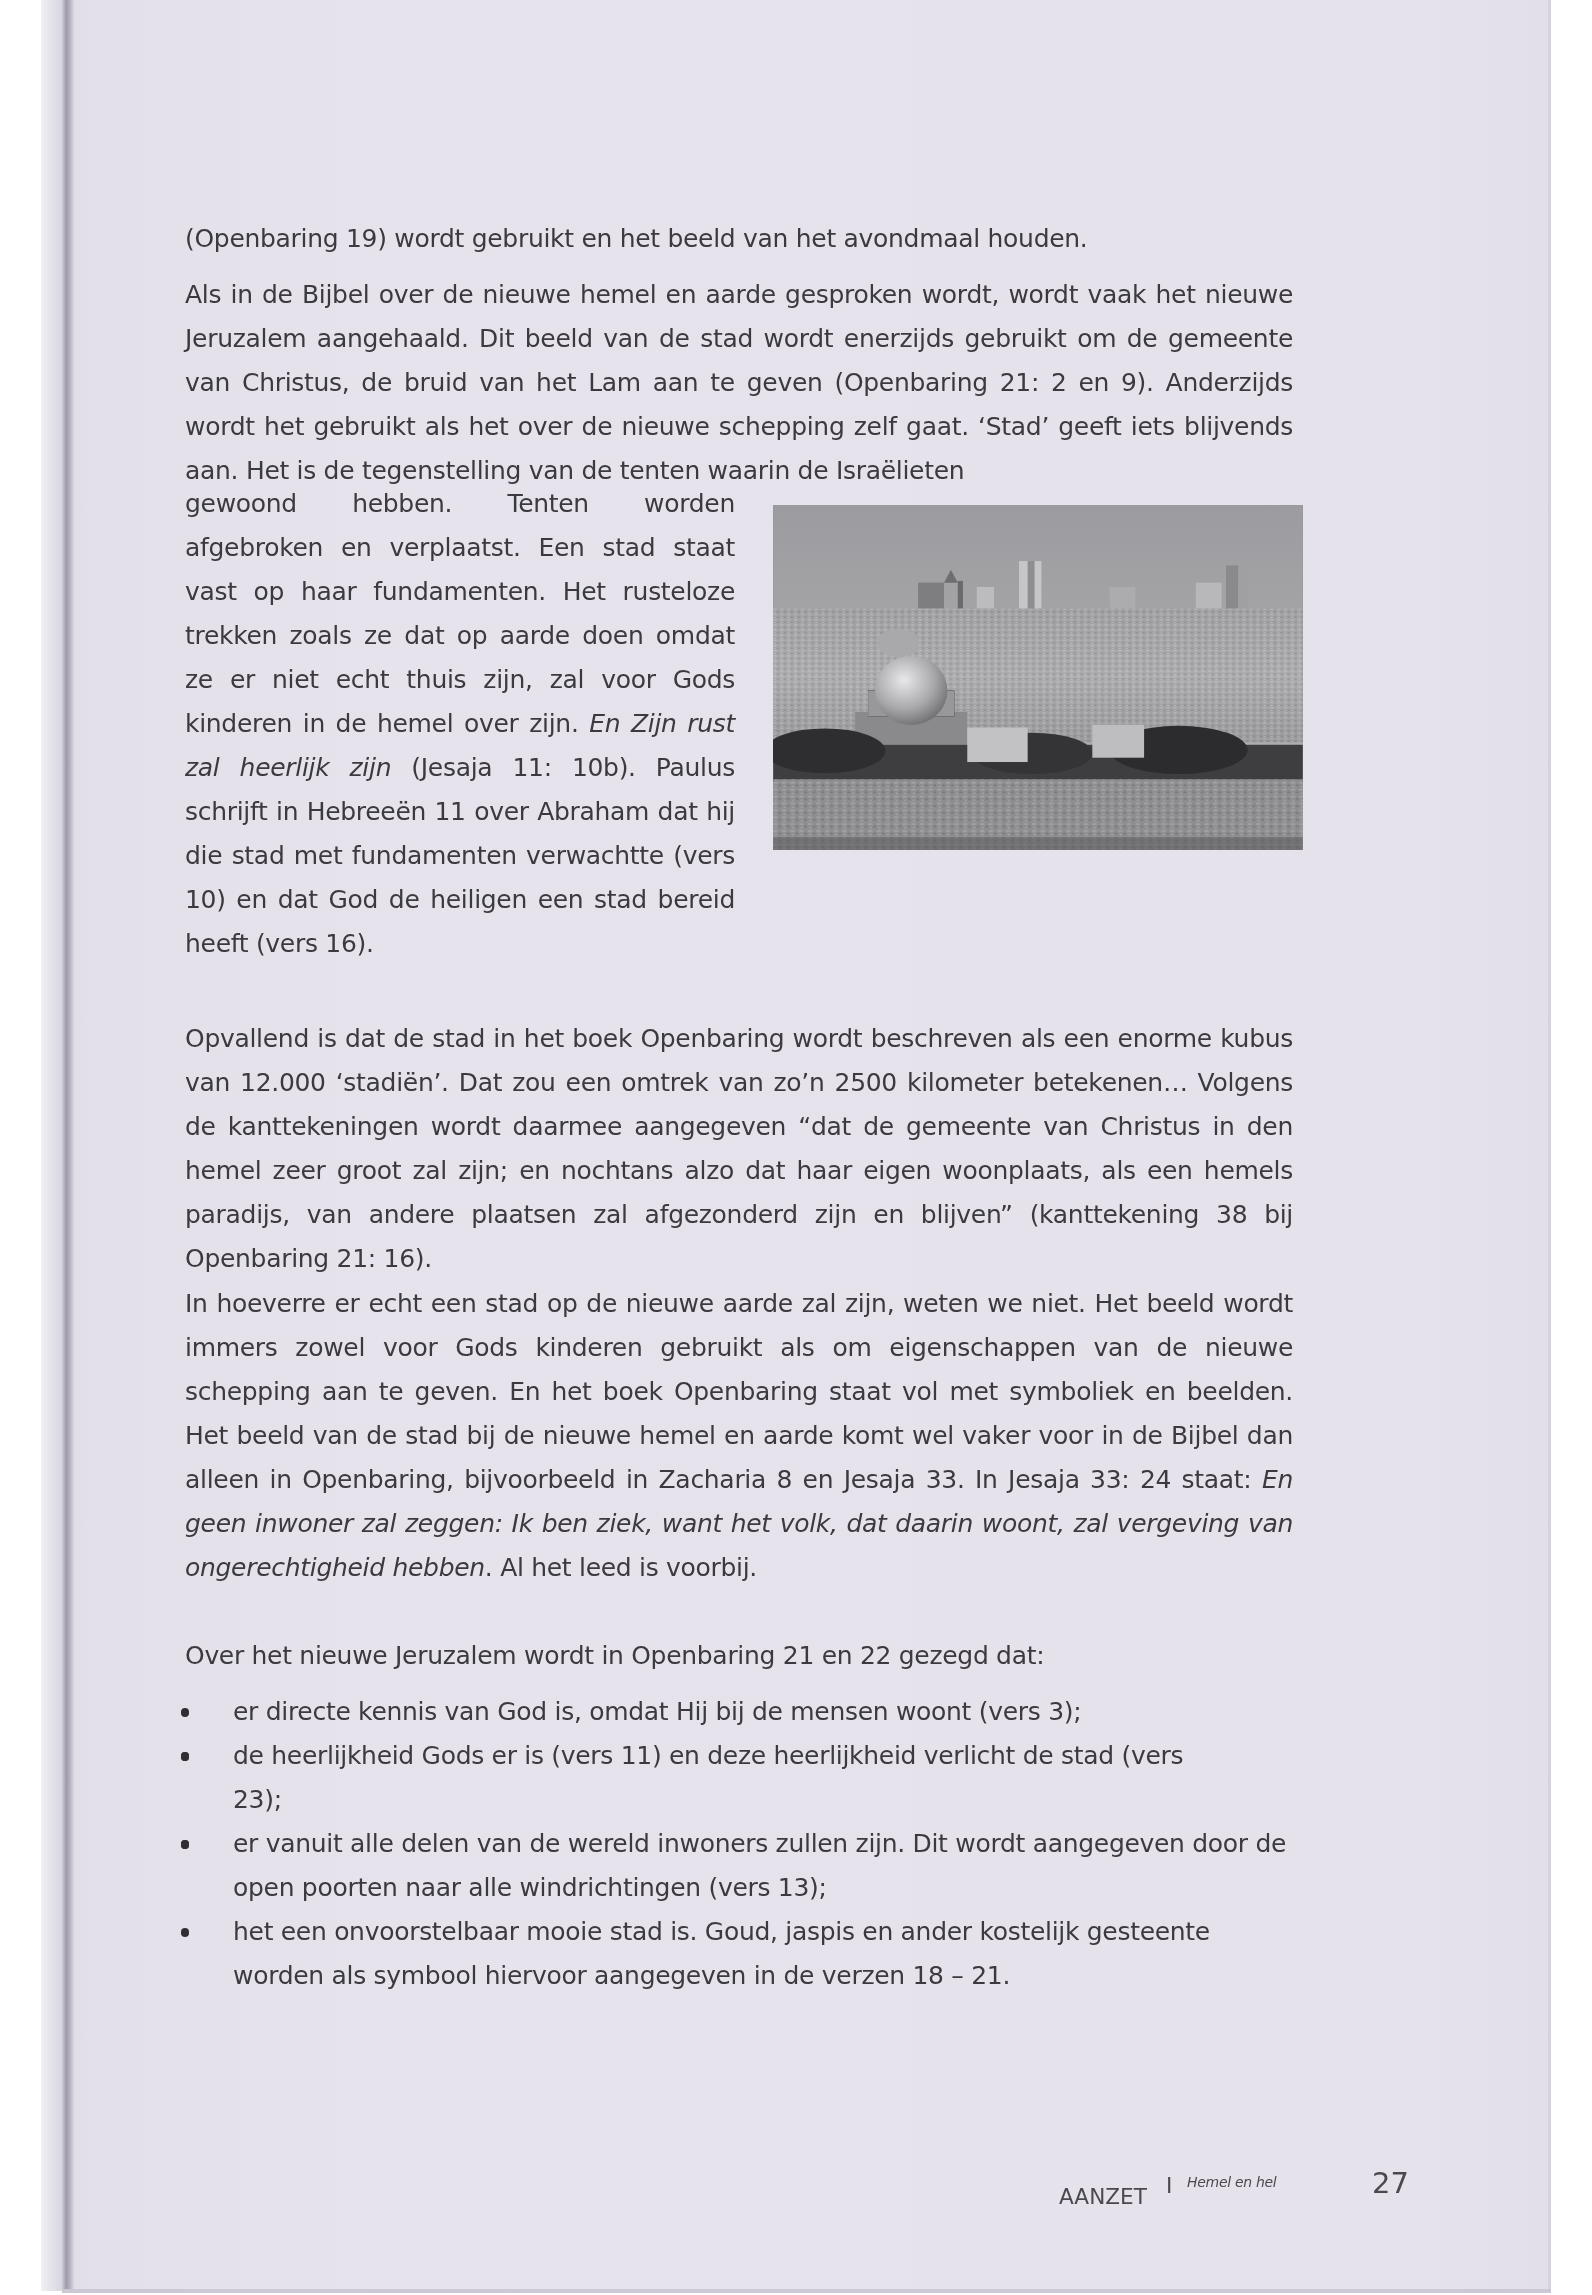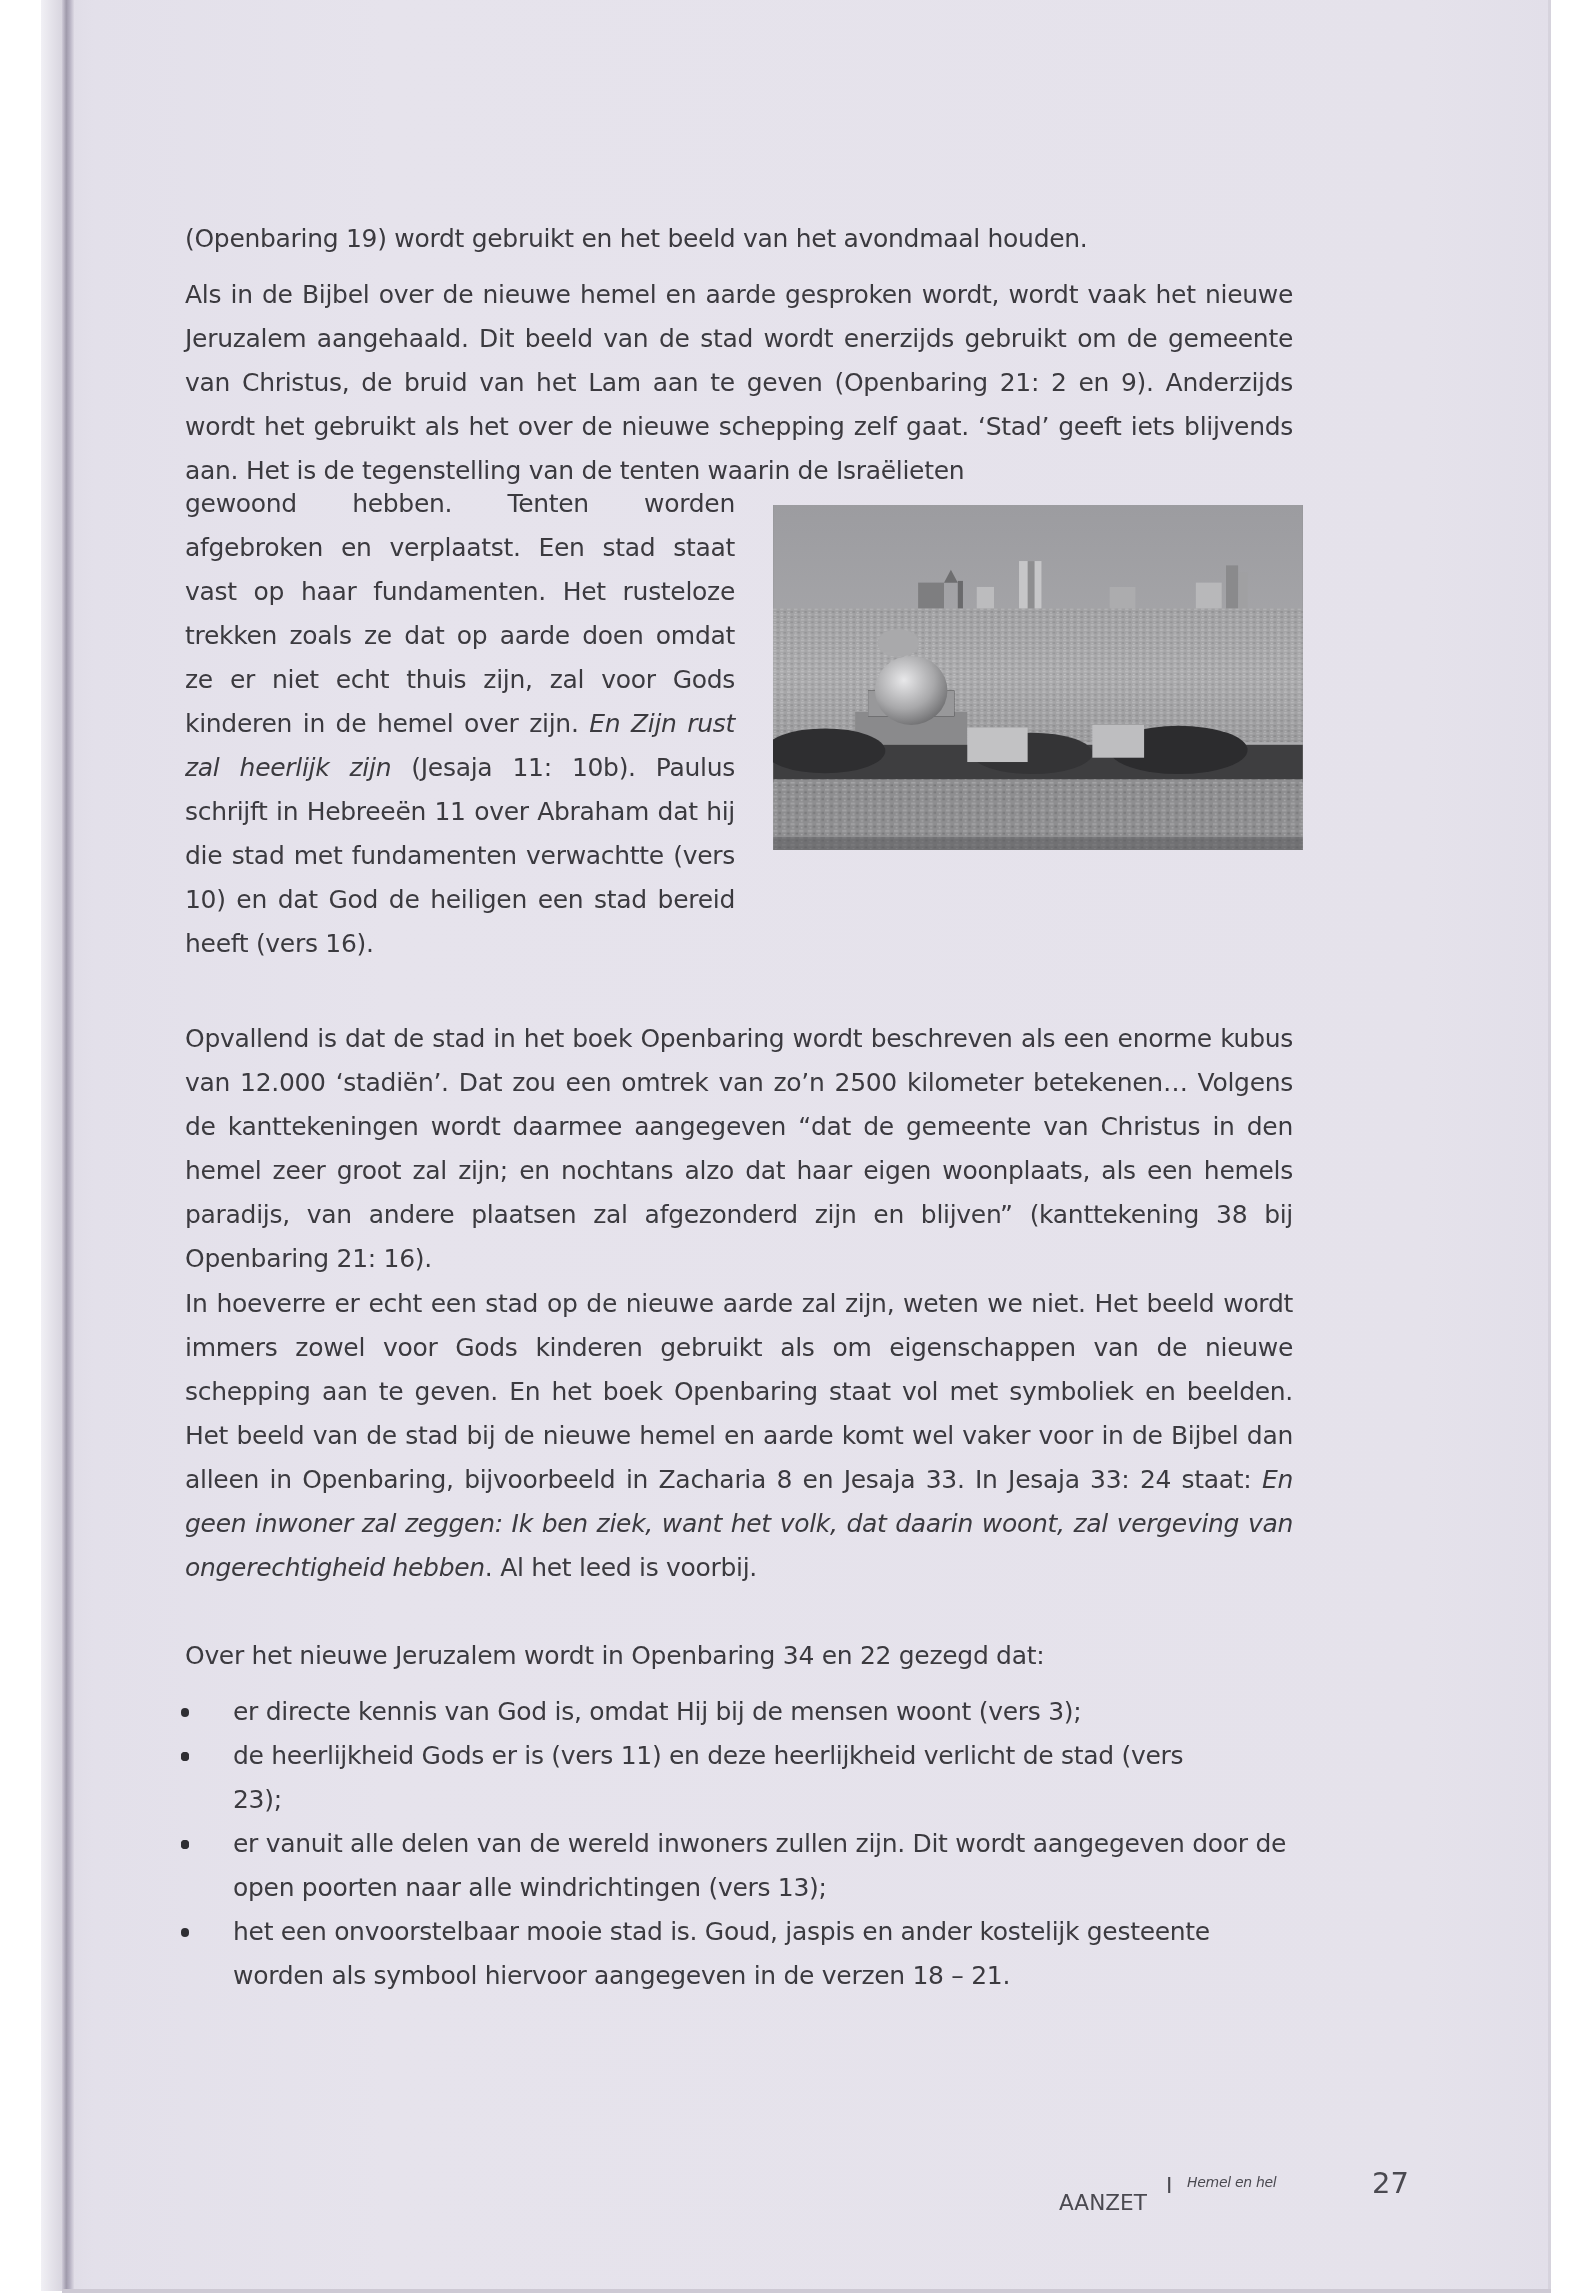--- a/index.html
+++ b/index.html
@@ -128,21 +128,21 @@
       position: absolute;
       top: 2164px;
       left: 1018px;
       width: 397px;
       height: 43px;
       color: #4a4950;
     }
     .footer .series {
       position: absolute;
       left: 41px;
-      top: 26px;
+      top: 20px;
       font-size: 21.6px;
       letter-spacing: 0px;
     }
     .footer .sep {
       position: absolute;
       left: 148px;
       top: 8.6px;
       font-size: 21.6px;
     }
     .footer .booktitle {
@@ -244,21 +244,21 @@
 
 <div class="text justify block-mid">
   <p>Opvallend is dat de stad in het boek Openbaring wordt beschreven als een enorme kubus van 12.000 ‘stadiën’. Dat zou een omtrek van zo’n 2500 kilometer betekenen… Volgens de kanttekeningen wordt daarmee aangegeven “dat de gemeente van Christus in den hemel zeer groot zal zijn; en nochtans alzo dat haar eigen woonplaats, als een hemels paradijs, van andere plaatsen zal afgezonderd zijn en blijven” (kanttekening 38 bij Openbaring 21: 16).</p>
 </div>
 
 <div class="text justify block-mid2">
   <p><span>In hoeverre er echt een stad op de nieuwe aarde zal zijn, weten we niet. Het beeld wordt immers zowel voor Gods kinderen gebruikt als om eigenschappen van de nieuwe schepping aan te geven. En het boek Openbaring staat vol met symboliek en beelden. Het beeld van de stad bij de nieuwe hemel en aarde komt wel vaker voor in de Bijbel dan alleen in Openbaring, bijvoorbeeld in Zacharia 8 en Jesaja 33. In Jesaja 33: 24 staat: </span><em>En geen inwoner zal zeggen: Ik ben ziek, want het volk, dat daarin woont, zal vergeving van ongerechtigheid hebben</em><span>. Al het leed is voorbij.</span></p>
 </div>
 
 <div class="text block-list">
-  <p>Over het nieuwe Jeruzalem wordt in Openbaring 34 en 22 gezegd dat:</p>
+  <p>Over het nieuwe Jeruzalem wordt in Openbaring 21 en 22 gezegd dat:</p>
   <ul class="bullets">
     <li style="width:992px"><span class="dot"></span><span>er directe kennis van God is, omdat Hij bij de mensen woont (vers 3);</span></li>
     <li style="width:992px"><span class="dot"></span></li>
     <li style="width:975px"><span class="dot"></span><span>de heerlijkheid Gods er is (vers 11) en deze heerlijkheid verlicht de stad (vers 23);</span></li>
     <li style="width:794px"><span class="dot"></span></li>
     <li style="width:1087px"><span class="dot"></span><span>er vanuit alle delen van de wereld inwoners zullen zijn. Dit wordt aangegeven door de open poorten naar alle windrichtingen (vers 13);</span></li>
     <li style="width:992px"><span class="dot"></span><span>het een onvoorstelbaar mooie stad is. Goud, jaspis en ander kostelijk gesteente worden als symbool hiervoor aangegeven in de verzen 18 – 21.</span></li>
   </ul>
 </div>
 

